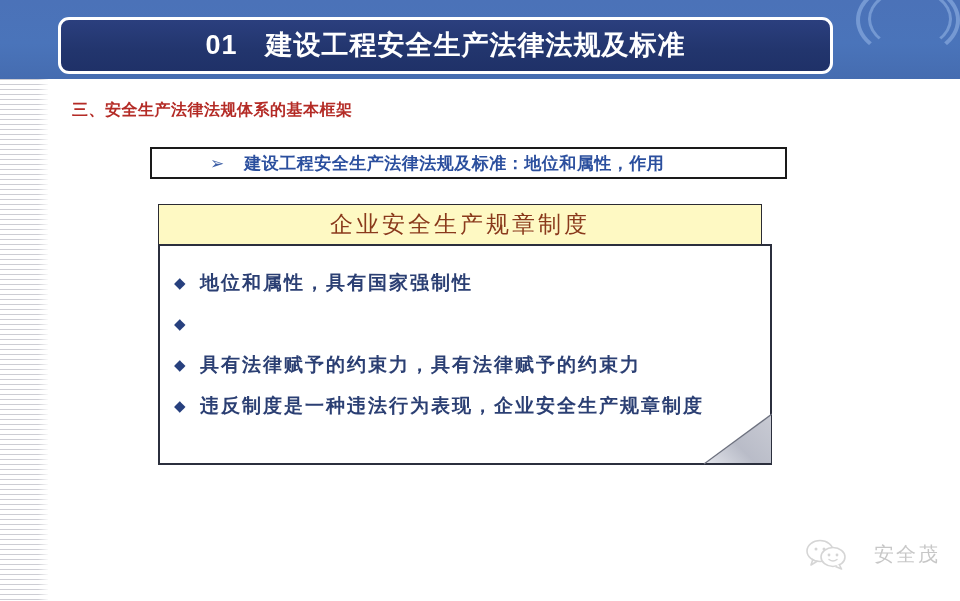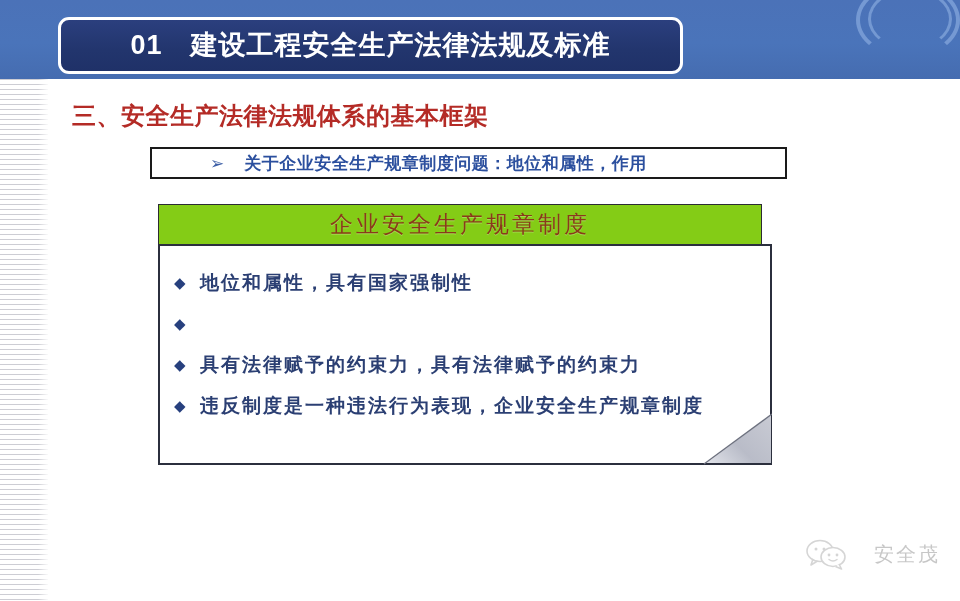--- a/index.html
+++ b/index.html
@@ -49,21 +49,21 @@
     border-color: #86a9dd;
     border-bottom-color: transparent;
     opacity: .7;
   }
 
   
   .title-plate {
     position: absolute;
     left: 58px;
     top: 17px;
-    width: 625px;
+    width: 775px;
     height: 57px;
     background: linear-gradient(180deg, #2b3f7e 0%, #22356d 60%, #1f3168 100%);
     border: 3px solid #ffffff;
     border-radius: 11px;
     box-sizing: border-box;
     display: flex;
     align-items: center;
     justify-content: center;
   }
   .title-text {
@@ -98,21 +98,21 @@
     height: 522px;
     background: linear-gradient(90deg, rgba(255,255,255,0) 0%, #ffffff 80%);
   }
 
   
   .section-heading {
     position: absolute;
     left: 72px;
     top: 100px;
     color: #b42b26;
-    font-size: 24px;
+    font-size: 16px;
     font-weight: bold;
     letter-spacing: .5px;
     white-space: nowrap;
   }
 
   
   .sub-header {
     position: absolute;
     left: 150px;
     top: 147px;
@@ -139,21 +139,21 @@
     white-space: nowrap;
   }
 
   
   .green-banner {
     position: absolute;
     left: 158px;
     top: 204px;
     width: 604px;
     height: 41px;
-    background: #84cc16;
+    background: #fef9c3;
     border: 1px solid #2b2b33;
     box-sizing: border-box;
     display: flex;
     align-items: center;
     justify-content: center;
   }
   .green-banner-text {
     color: #8a3a1a;
     font-size: 23px;
     font-weight: normal;
@@ -269,21 +269,21 @@
     <span class="title-text">01　建设工程安全生产法律法规及标准</span>
   </div>
 
   <div class="left-stripes"></div>
   <div class="left-stripes-fade"></div>
 
   <div class="section-heading">三、安全生产法律法规体系的基本框架</div>
 
   <div class="sub-header">
     <span class="sub-header-arrow">➢</span>
-    <span class="sub-header-text">关于企业安全生产规章制度问题：地位和属性，作用</span>
+    <span class="sub-header-text">建设工程安全生产法律法规及标准：地位和属性，作用</span>
   </div>
 
   <div class="green-banner">
     <span class="green-banner-text">企业安全生产规章制度</span>
   </div>
 
   <div class="content-card">
     <div class="card-body">
       <div class="bullet-list">
 

